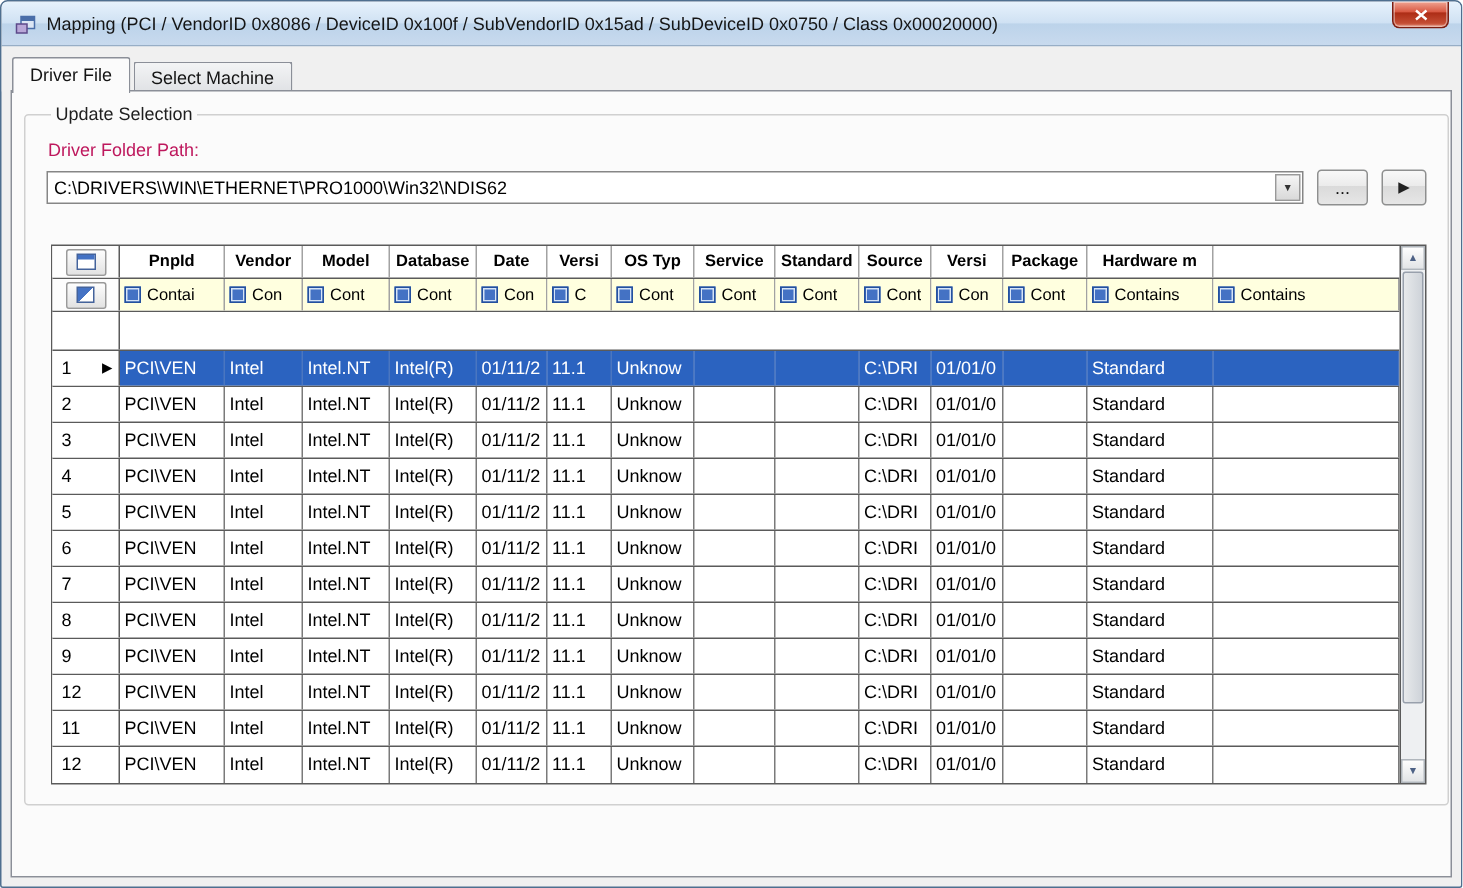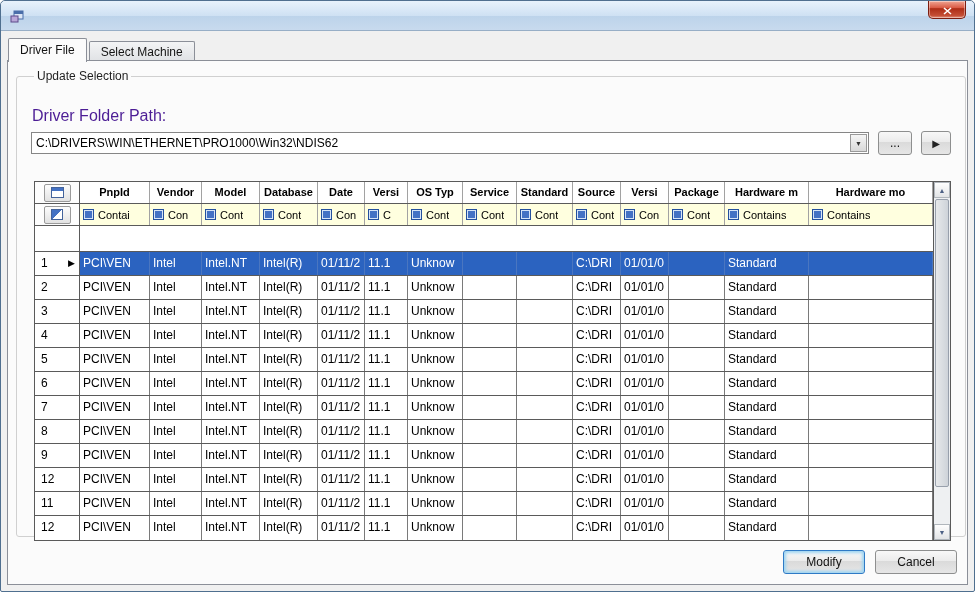--- a/index.html
+++ b/index.html
@@ -70,21 +70,21 @@
   }
 
   
   fieldset.groupbox {
     border: 1px solid #d0d0d0; border-radius: 3px;
     margin: 0 2px; padding: 2px 14px 10px 14px;
     height: 468px;
   }
   legend { font-size: 12px; color: #1f1f1f; padding: 0 3px; margin-left: 3px; }
 
-  .path-label { font-size: 16px; color: #4c1d95; margin: 22px 0 6px 1px; }
+  .path-label { font-size: 12px; color: #be185d; margin: 8px 0 6px 1px; }
 
   .path-row { display: flex; gap: 9px; align-items: center; }
   .combo {
     flex: 1; height: 22px;
     border: 1px solid #868686; background: #ffffff;
     display: flex; align-items: center;
   }
   .combo-text { flex: 1; font-size: 12px; color: #000; padding: 0 4px; white-space: nowrap; overflow: hidden; }
   .combo-btn {
     flex: 0 0 17px; height: 18px; margin-right: 1px;
@@ -180,20 +180,21 @@
 <div class="window">
 
   <div class="titlebar">
     <span class="app-icon">
       <svg width="16" height="16" viewBox="0 0 16 16">
         <rect x="5" y="3" width="9" height="8" fill="#dce6f5" stroke="#4a6ea9"></rect>
         <rect x="5" y="3" width="9" height="3" fill="#4a6ea9"></rect>
         <rect x="2" y="8" width="7" height="6" fill="#b9a7d8" stroke="#5d4a8a"></rect>
       </svg>
     </span>
+    <span class="title">Mapping (PCI / VendorID 0x8086 / DeviceID 0x100f / SubVendorID 0x15ad / SubDeviceID 0x0750 / Class 0x00020000)</span>
     <div class="close-btn">
       <span>
         <svg width="9" height="8" viewBox="0 0 9 8">
             <path d="M1 1 L8 7 M8 1 L1 7" stroke="#ffffff" stroke-width="1.6"></path>
           </svg>
       </span>
     </div>
   </div>
 
   <div class="tabstrip">
@@ -235,21 +236,20 @@
               <div class="gcell hcell" style="width: 58px;">Database</div>
               <div class="gcell hcell" style="width: 47px;">Date</div>
               <div class="gcell hcell" style="width: 43px;">Versi</div>
               <div class="gcell hcell" style="width: 55px;">OS Typ</div>
               <div class="gcell hcell" style="width: 54px;">Service</div>
               <div class="gcell hcell" style="width: 56px;">Standard</div>
               <div class="gcell hcell" style="width: 48px;">Source</div>
               <div class="gcell hcell" style="width: 48px;">Versi</div>
               <div class="gcell hcell" style="width: 56px;">Package</div>
               <div class="gcell hcell" style="width: 84px;">Hardware m</div>
-              <div class="gcell hcell" style="width: 124px;">Hardware mo</div>
             </div>
           <div class="grid-filter-row">
               <div class="gcell corner" style="width: 45px;">
                 <span class="corner-btn">
                   <span class="ic-filter"></span>
                 </span>
               </div>
               <div class="gcell fcell" style="width: 70px;">
                 <span class="fbox"></span>
                 <span class="ftext">Contai</span>
@@ -523,19 +523,15 @@
             </div>
           <div class="sb-thumb"></div>
           <div class="sb-gap"></div>
           <div class="sb-btn">
               <span>▼</span>
             </div>
         </div>
       </div>
     </fieldset>
 
-    <div class="footer">
-      <button class="btn default">Modify</button>
-      <button class="btn">Cancel</button>
-    </div>
 
   </div>
 </div>
 
 </body></html>

